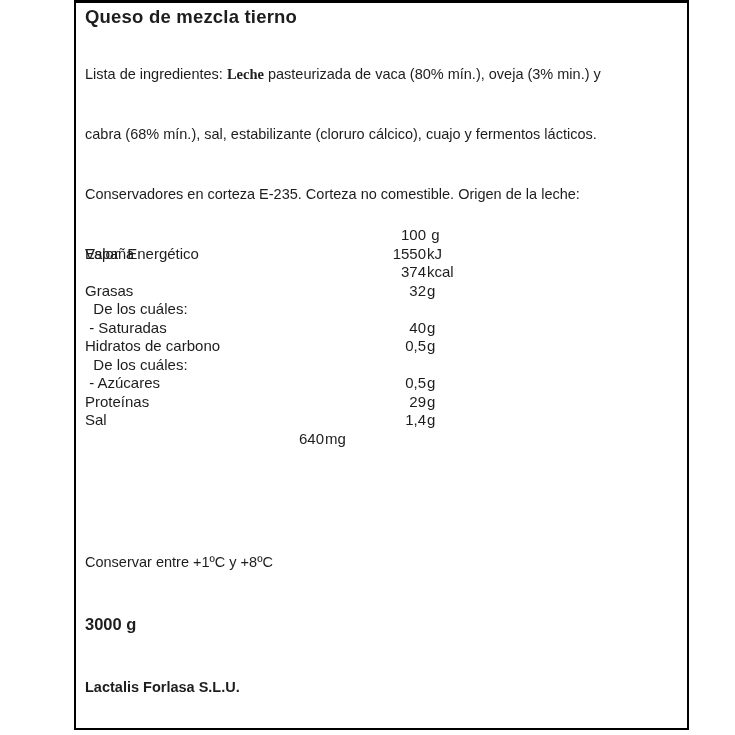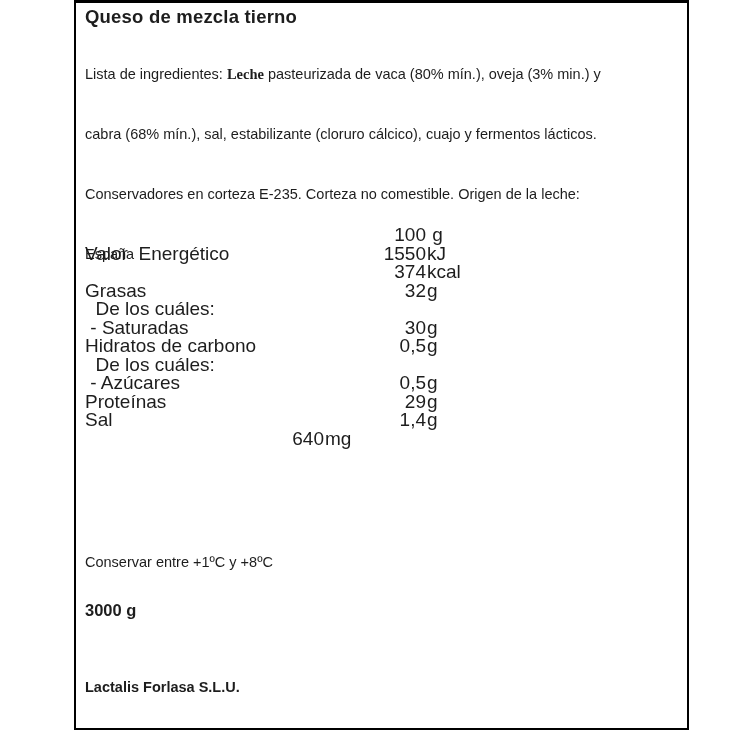--- a/index.html
+++ b/index.html
@@ -50,42 +50,42 @@
     font-size: 14.5px;
     line-height: 20px;
     white-space: pre-wrap;
   }
   .ingredients b { font-weight: bold; font-family: Liberation Serif, serif; }
 
   .nutrition {
     left: 9px;
     top: 223px;
     width: 596px;
-    font-size: 19px;
+    font-size: 15px;
     line-height: 18.5px;
   }
   .nrow {
     display: grid;
     grid-template-columns: 239px 102px 1fr;
     height: 18.5px;
   }
   .nlabel { white-space: pre; }
   .nval   { text-align: right; white-space: pre; }
   .nunit  { text-align: left; white-space: pre; padding-left: 1px; }
 
   .storage {
     left: 9px;
     top: 549px;
     font-size: 14.5px;
     line-height: 20px;
     white-space: pre-wrap;
   }
   .net-weight {
     left: 9px;
-    top: 596px;
+    top: 610px;
     font-size: 16.5px;
     line-height: 22px;
     font-weight: bold;
     white-space: pre-wrap;
   }
   .manufacturer {
     left: 9px;
     top: 633px;
     width: 596px;
     font-size: 14.5px;
@@ -130,21 +130,21 @@
         <span class="nval">32</span>
         <span class="nunit">g</span>
       </div>
       <div class="nrow">
         <span class="nlabel">  De los cuáles:</span>
         <span class="nval"></span>
         <span class="nunit"></span>
       </div>
       <div class="nrow">
         <span class="nlabel"> - Saturadas</span>
-        <span class="nval">30</span>
+        <span class="nval">40</span>
         <span class="nunit">g</span>
       </div>
       <div class="nrow">
         <span class="nlabel">Hidratos de carbono</span>
         <span class="nval">0,5</span>
         <span class="nunit">g</span>
       </div>
       <div class="nrow">
         <span class="nlabel">  De los cuáles:</span>
         <span class="nval"></span>

